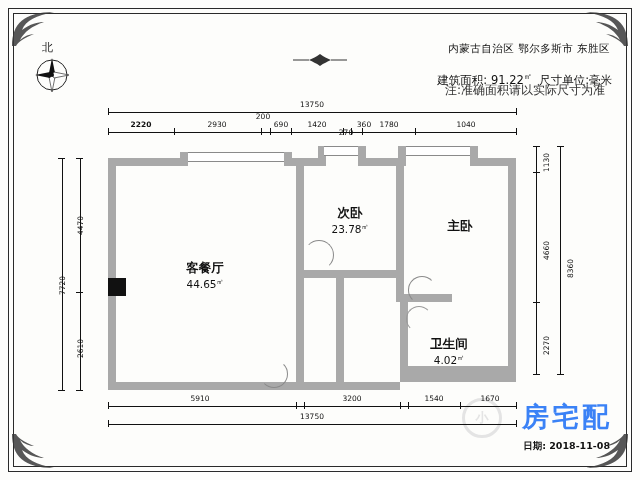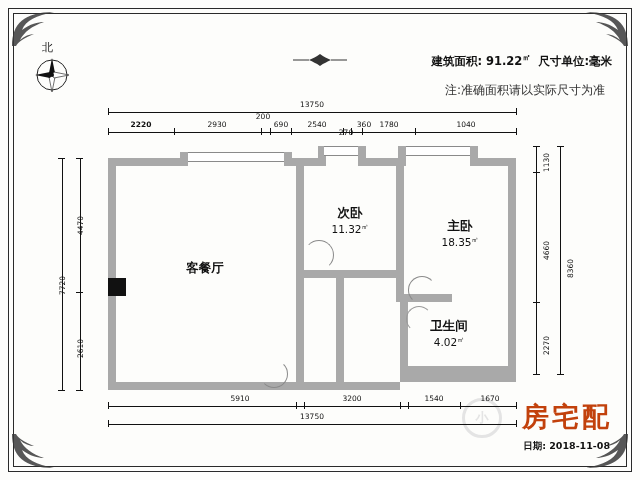--- a/index.html
+++ b/index.html
@@ -49,37 +49,37 @@
   .ornament{
     position:absolute;top:52px;left:50%;transform:translateX(-50%);
     color:#333;
   }
   .addr{
     position:absolute;right:30px;top:42px;
     font-size:10.5px;color:#111;
     letter-spacing:.5px;
   }
   .area-line{
-    position:absolute;right:28px;top:52px;
-    font-size:11.5px;font-weight:bold;color:#111;
+    position:absolute;right:28px;top:71px;
+    font-size:11.5px;font-weight:normal;color:#111;
   }
   .area-line .sup{font-size:8px;vertical-align:super;}
   .note{
     position:absolute;right:35px;top:82px;
     font-size:12px;color:#333;
   }
   .date{
     position:absolute;right:30px;bottom:27px;
     font-size:9.5px;color:#111;font-weight:bold;
   }
 
   
   .watermark{
     position:absolute;right:28px;bottom:45px;
-    font-size:27px;color:#c2410c;font-weight:bold;
+    font-size:27px;color:#3b82f6;font-weight:bold;
     letter-spacing:3px;
     pointer-events:none;
   }
   .wm-circle{
     position:absolute;right:138px;bottom:42px;
     width:34px;height:34px;border-radius:50%;
     border:3px solid #e4e4e4;
     display:flex;align-items:center;justify-content:center;
     font-size:13px;color:#e4e4e4;font-weight:bold;
   }
@@ -156,20 +156,21 @@
     </svg>
   </div>
 
   <div class="ornament">
     <svg width="54" height="14" viewBox="0 0 54 14">
       <path d="M0 7 L16 7 M38 7 L54 7" stroke="#333" stroke-width="1"></path>
       <path d="M27 1 C31 4 34 5 38 7 C34 9 31 10 27 13 C23 10 20 9 16 7 C20 5 23 4 27 1 Z" fill="#333"></path>
     </svg>
   </div>
 
+  <div class="addr">内蒙古自治区 鄂尔多斯市 东胜区</div>
   <div class="area-line">
     <span>建筑面积:  91.22</span><span class="sup">㎡</span>&nbsp;&nbsp;<span>尺寸单位:毫米</span>
   </div>
   <div class="note">注:准确面积请以实际尺寸为准</div>
   <div class="date">日期: 2018-11-08</div>
 
   <div class="wm-circle">小</div>
   <div class="watermark">房宅配</div>
 
   <div class="plan">
@@ -218,34 +219,34 @@
 
     <div class="door-arc" style="left:204px;top:130px;width:28px;height:28px;border-color:#8a8a8a;border-left-color:transparent;border-bottom-color:transparent;"></div>
     <div class="door-arc" style="left:308px;top:166px;width:26px;height:26px;border-color:#8a8a8a;border-right-color:transparent;border-bottom-color:transparent;"></div>
     <div class="door-arc" style="left:160px;top:250px;width:26px;height:26px;border-color:#8a8a8a;border-left-color:transparent;border-top-color:transparent;"></div>
     <div class="door-arc" style="left:306px;top:196px;width:24px;height:24px;border-color:#9a9a9a;border-right-color:transparent;border-bottom-color:transparent;"></div>
 
     <div class="blk" style="left:8px;top:168px;width:18px;height:18px;"></div>
 
     <div class="room-label" style="left:50px;top:150px;width:110px;">
       <span>客餐厅</span>
+      <span class="area"><span>44.65</span><span class="sup">㎡</span></span>
     </div>
 
     <div class="room-label" style="left:205px;top:95px;width:90px;">
       <span>次卧</span>
-      <span class="area"><span>11.32</span><span class="sup">㎡</span></span>
+      <span class="area"><span>23.78</span><span class="sup">㎡</span></span>
     </div>
 
     <div class="room-label" style="left:312px;top:108px;width:96px;">
       <span>主卧</span>
-      <span class="area"><span>18.35</span><span class="sup">㎡</span></span>
     </div>
 
 
-    <div class="room-label" style="left:306px;top:208px;width:86px;">
+    <div class="room-label" style="left:306px;top:226px;width:86px;">
       <span>卫生间</span>
       <span class="area"><span>4.02</span><span class="sup">㎡</span></span>
     </div>
 
     <div class="dimline-h" style="left:8px;top:2px;width:408px;"></div>
     <div class="tick" style="left:8px;top:-2px;"></div>
     <div class="tick" style="left:416px;top:-2px;"></div>
     <div class="dim-text-h" style="left:212px;top:-10px;">13750</div>
 
     <div class="dimline-h" style="left:8px;top:22px;width:408px;"></div>
@@ -257,35 +258,35 @@
     <div class="tick" style="left:243px;top:18px;"></div>
     <div class="tick" style="left:251px;top:18px;"></div>
     <div class="tick" style="left:262px;top:18px;"></div>
     <div class="tick" style="left:315px;top:18px;"></div>
     <div class="tick" style="left:416px;top:18px;"></div>
 
     <div class="dim-text-h" style="left:41px; top:10px;font-weight:bold;">2220</div>
     <div class="dim-text-h" style="left:117px;top:10px;">2930</div>
     <div class="dim-text-h" style="left:163px;top:2px;">200</div>
     <div class="dim-text-h" style="left:181px;top:10px;">690</div>
-    <div class="dim-text-h" style="left:217px;top:10px;">2540</div>
+    <div class="dim-text-h" style="left:217px;top:10px;">1420</div>
     <div class="dim-text-h" style="left:246px;top:18px;">270</div>
     <div class="dim-text-h" style="left:264px;top:10px;">360</div>
     <div class="dim-text-h" style="left:289px;top:10px;">1780</div>
     <div class="dim-text-h" style="left:366px;top:10px;">1040</div>
 
     <div class="dimline-h" style="left:8px;top:296px;width:408px;"></div>
     <div class="tick" style="left:8px;  top:292px;"></div>
     <div class="tick" style="left:196px;top:292px;"></div>
     <div class="tick" style="left:204px;top:292px;"></div>
     <div class="tick" style="left:300px;top:292px;"></div>
     <div class="tick" style="left:308px;top:292px;"></div>
     <div class="tick" style="left:360px;top:292px;"></div>
     <div class="tick" style="left:416px;top:292px;"></div>
-    <div class="dim-text-h" style="left:100px;top:284px;margin-left:40px;">5910</div>
+    <div class="dim-text-h" style="left:100px;top:284px;">5910</div>
     <div class="dim-text-h" style="left:252px;top:284px;">3200</div>
     <div class="dim-text-h" style="left:334px;top:284px;">1540</div>
     <div class="dim-text-h" style="left:390px;top:284px;">1670</div>
 
     <div class="dimline-h" style="left:8px;top:314px;width:408px;"></div>
     <div class="tick" style="left:8px;  top:310px;"></div>
     <div class="tick" style="left:416px;top:310px;"></div>
     <div class="dim-text-h" style="left:212px;top:302px;">13750</div>
 
     <div class="dimline-v" style="left:-20px;top:48px;height:232px;"></div>

